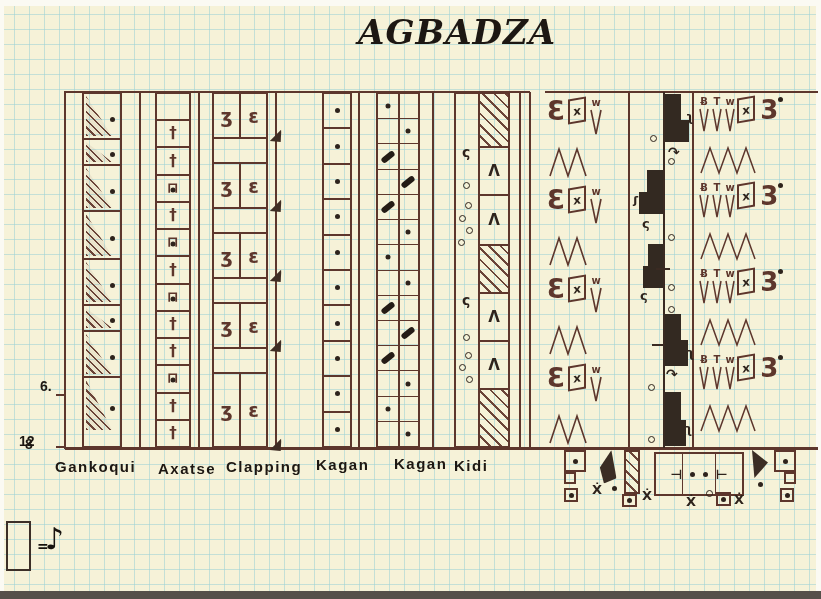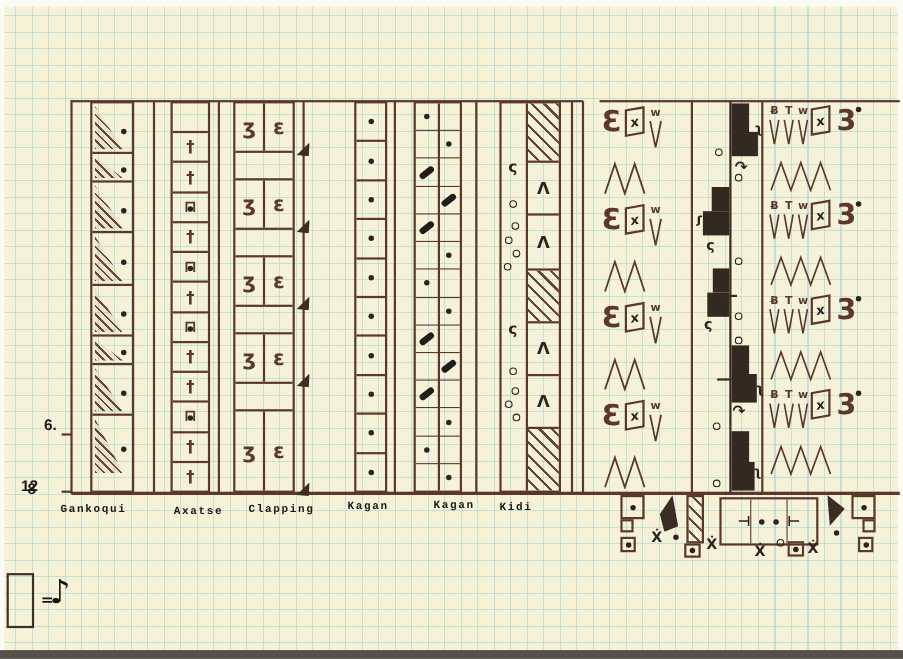--- a/index.html
+++ b/index.html
@@ -12,22 +12,22 @@
   .gridpaper{position:absolute;inset:0;
     background-image:
       repeating-linear-gradient(to bottom, transparent 0 14px, var(--grid) 14px 15px),
       repeating-linear-gradient(to right, transparent 0 14px, var(--grid) 14px 15px);
     opacity:.75;}
   .abs{position:absolute;}
   .hline{position:absolute;background:var(--ink);}
   .vline{position:absolute;background:var(--ink);}
   .title{position:absolute;font-family:"DejaVu Serif",serif;font-style:italic;
     font-weight:800;font-size:34px;letter-spacing:1px;color:var(--black);}
-  .label{position:absolute;font-family:Liberation Mono, monospace;font-weight:bold;
-    font-size:10px;letter-spacing:1.5px;color:var(--black);}
+  .label{position:absolute;font-family:Liberation Sans, sans-serif;font-weight:bold;
+    font-size:15px;letter-spacing:1.5px;color:var(--black);}
   .margin-num{position:absolute;font-family:"Liberation Sans",sans-serif;font-weight:bold;
     font-size:14px;color:var(--black);}
   .colbox{position:absolute;border:2px solid var(--ink);box-sizing:border-box;
     display:flex;flex-direction:column;}
   .dot{width:5px;height:5px;border-radius:50%;background:var(--ink-dark);}
   .ring{width:7px;height:7px;border:1.6px solid var(--ink-dark);border-radius:50%;box-sizing:border-box;background:transparent;}
   
   .gk-cell{position:relative;border-bottom:2px solid var(--ink);box-sizing:border-box;}
   .gk-cell:last-child{border-bottom:none;}
   .gk-tri{position:absolute;left:2px;top:2px;bottom:2px;width:26px;
@@ -88,20 +88,21 @@
 <body>
 
 <div class="page">
   <div class="gridpaper"></div>
 
   <div class="abs" style="left:0;top:0;width:821px;height:6px;background:#fbfaf3;"></div>
   <div class="abs" style="left:0;top:0;width:4px;height:599px;background:#fbfaf3;"></div>
   <div class="abs" style="left:816px;top:0;width:5px;height:599px;background:#fbfaf3;"></div>
   <div class="abs" style="left:0;top:591px;width:821px;height:8px;background:#56504a;"></div>
 
+  <div class="title" style="left:358px;top:12px;">AGBADZA</div>
 
   <div class="hline" style="left:65px;top:91px;width:465px;height:2px;"></div>
   <div class="hline" style="left:545px;top:91px;width:273px;height:2px;"></div>
   <div class="hline" style="left:65px;top:447px;width:753px;height:3px;"></div>
   <div class="vline" style="left:64px;top:91px;width:2px;height:358px;"></div>
   <div class="hline" style="left:56px;top:394px;width:9px;height:2px;"></div>
   <div class="hline" style="left:56px;top:446px;width:9px;height:2px;"></div>
   <div class="vline" style="left:139px;top:92px;width:1.5px;height:356px;"></div>
   <div class="vline" style="left:198px;top:92px;width:1.5px;height:356px;"></div>
   <div class="vline" style="left:275px;top:92px;width:1.5px;height:356px;"></div>

